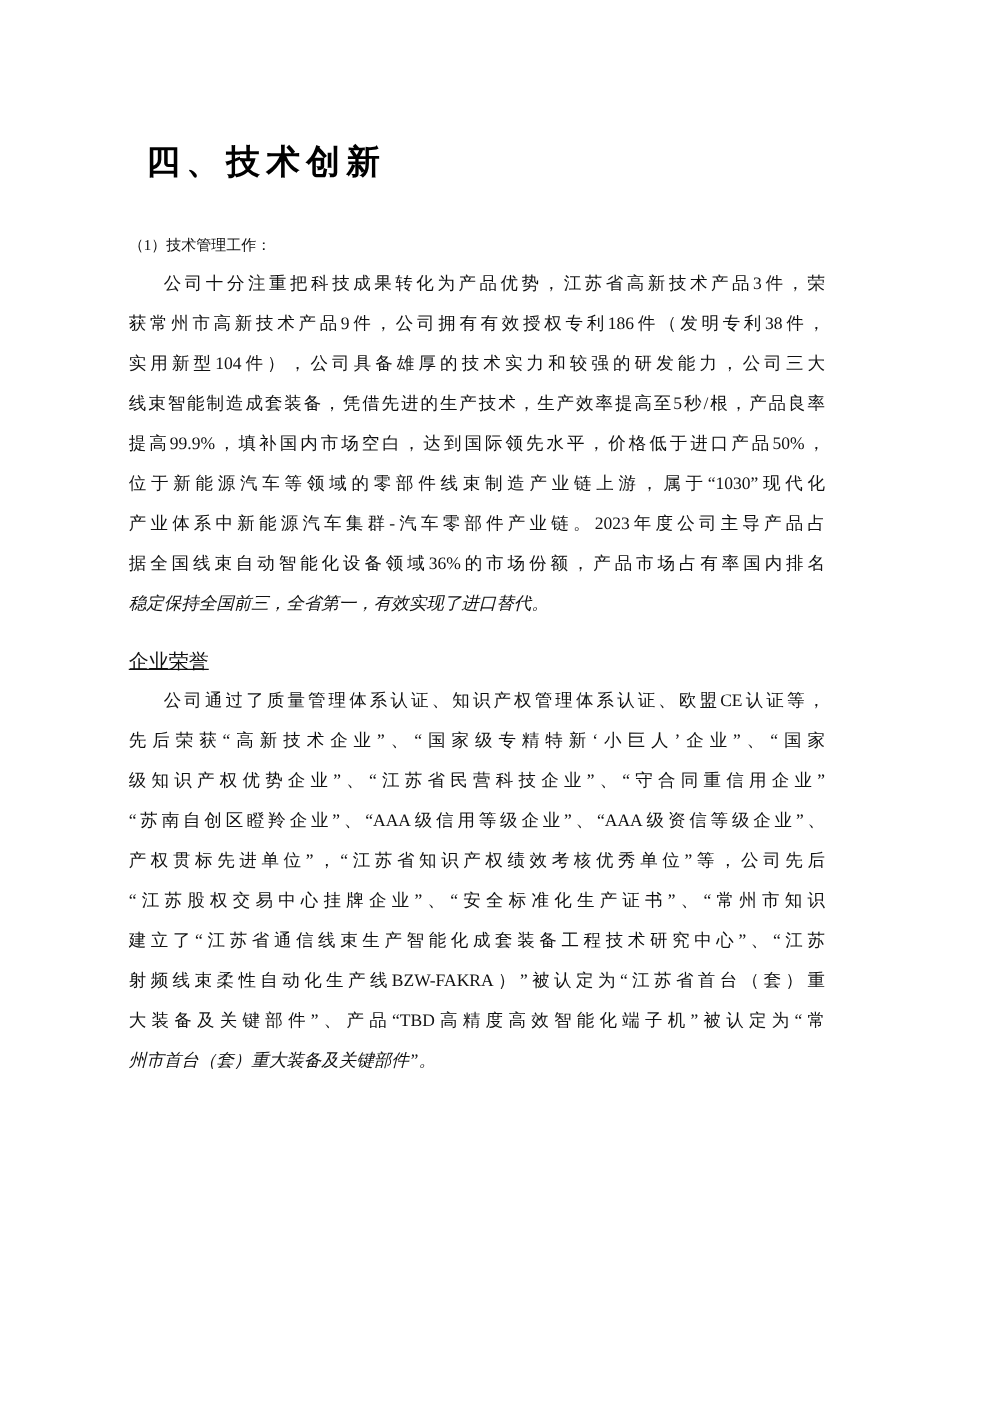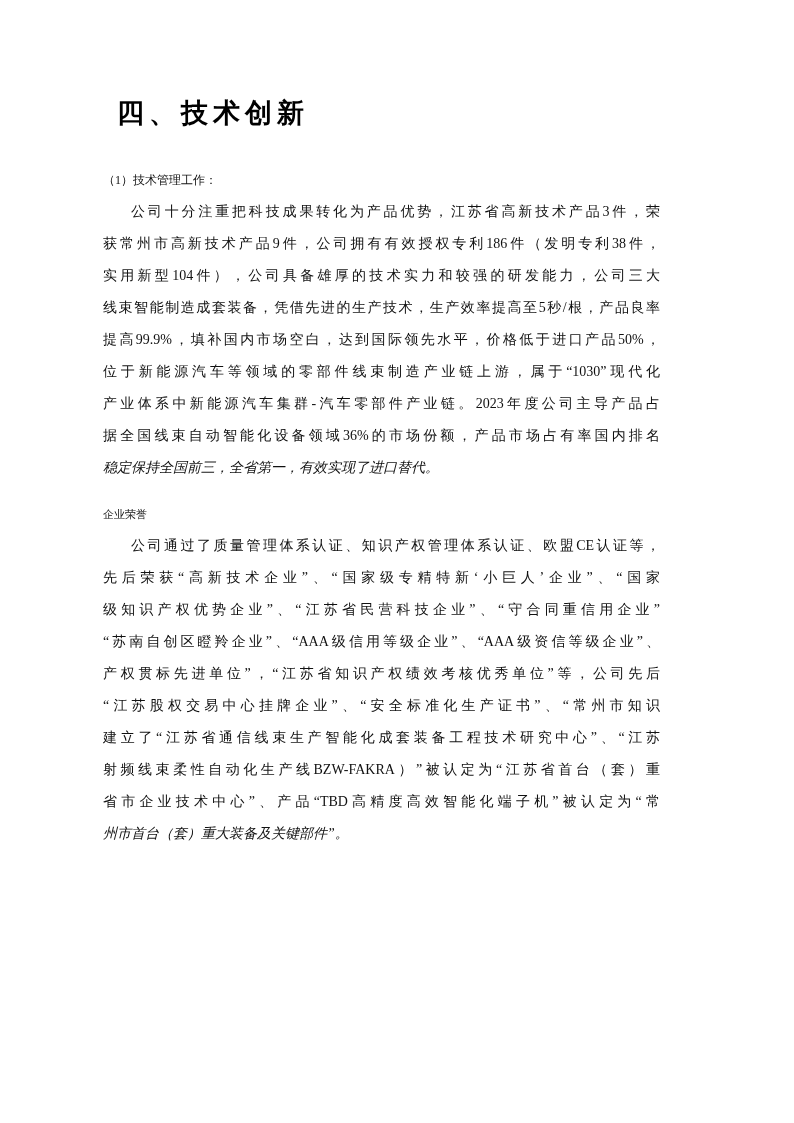--- a/index.html
+++ b/index.html
@@ -13,20 +13,21 @@
     overflow: hidden;
     font-family: "Liberation Serif", "DejaVu Serif", serif;
     color: #111111;
   }
   .page {
     box-sizing: border-box;
     width: 794px;
     height: 1098px;
     padding: 96px 134px 0 103px;
     background: #ffffff;
+    margin-top: 16px;
   }
   .doc-title {
     font-family: "Liberation Sans", "DejaVu Sans", sans-serif;
     font-weight: bold;
     font-size: 27px;
     line-height: 34px;
     letter-spacing: 5px;
     color: #000000;
     margin: 0 0 0 14px;
     white-space: nowrap;
@@ -48,23 +49,24 @@
     white-space: normal;
   }
   .line.first {
     text-indent: 2em;
   }
   .line.last {
     text-align-last: left;
     font-style: italic;
   }
   .subhead {
-    font-size: 11px;
+    font-size: 16px;
     line-height: 32px;
     margin-top: 14px;
+    text-decoration: underline;
   }
 </style>
 </head>
 <body>
 
 <div class="page">
 
   <h1 class="doc-title">四、技术创新</h1>
 
   <div class="section-label">（1）技术管理工作：</div>
@@ -85,17 +87,17 @@
 
   <div class="para">
     <div class="line first">公司通过了质量管理体系认证、知识产权管理体系认证、欧盟CE认证等，</div>
     <div class="line">先后荣获“高新技术企业”、“国家级专精特新‘小巨人’企业”、“国家</div>
     <div class="line">级知识产权优势企业”、“江苏省民营科技企业”、“守合同重信用企业”</div>
     <div class="line">“苏南自创区瞪羚企业”、“AAA级信用等级企业”、“AAA级资信等级企业”、</div>
     <div class="line">产权贯标先进单位”，“江苏省知识产权绩效考核优秀单位”等，公司先后</div>
     <div class="line">“江苏股权交易中心挂牌企业”、“安全标准化生产证书”、“常州市知识</div>
     <div class="line">建立了“江苏省通信线束生产智能化成套装备工程技术研究中心”、“江苏</div>
     <div class="line">射频线束柔性自动化生产线BZW-FAKRA）”被认定为“江苏省首台（套）重</div>
-    <div class="line">省市企业技术中心”、产品“TBD高精度高效智能化端子机”被认定为“常</div>
+    <div class="line">大装备及关键部件”、产品“TBD高精度高效智能化端子机”被认定为“常</div>
     <div class="line last">州市首台（套）重大装备及关键部件”。</div>
   </div>
 
 </div>
 
 </body></html>

